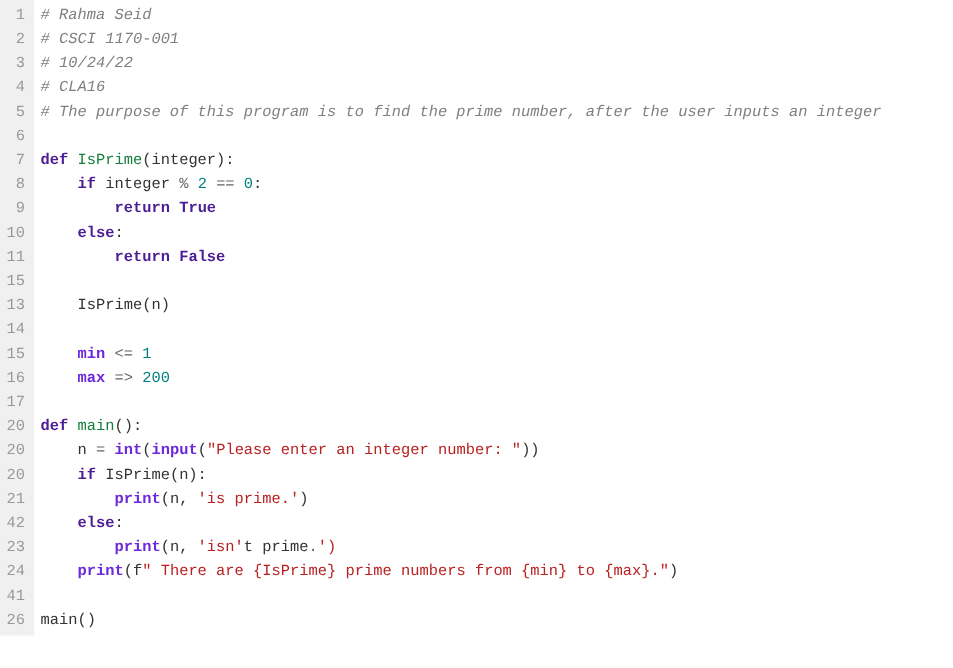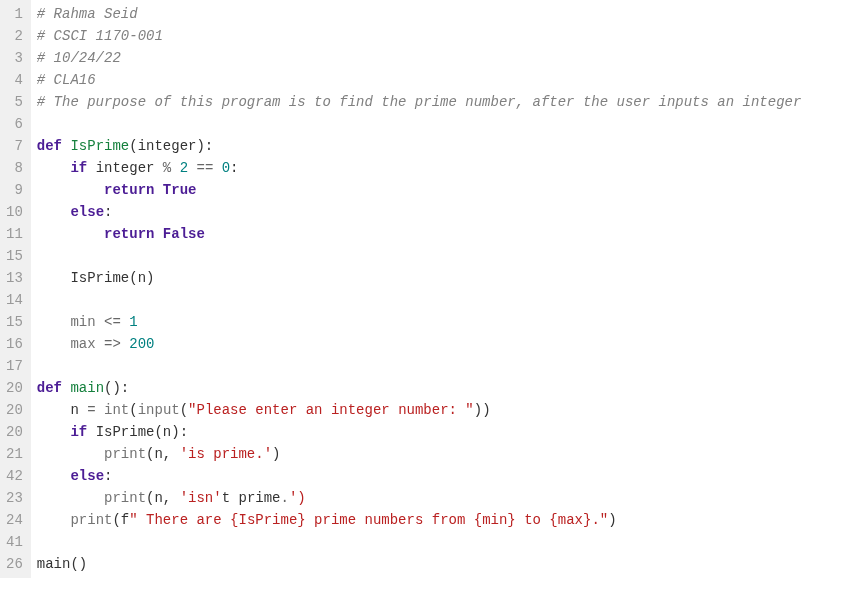--- a/index.html
+++ b/index.html
@@ -30,21 +30,21 @@
       padding: 3px 0 3px 6px;
       white-space: pre;
       flex: 1;
     }
     .code-line {
       display: block;
       height: 22px;
     }
     .tok-comment { color: #808080; font-style: italic; }
     .tok-keyword { color: #4c1d95; font-weight: bold; font-family: Liberation Mono, monospace; }
-    .tok-builtin { color: #737373; }
+    .tok-builtin { color: #6d28d9; font-weight: bold; }
     .tok-func    { color: #15803d; }
     .tok-number  { color: #008080; }
     .tok-string  { color: #ba2121; }
     .tok-op      { color: #666666; }
     .tok-default { color: #333333; }
   </style>
 </head>
 <body>
 
 <div class="gutter">

